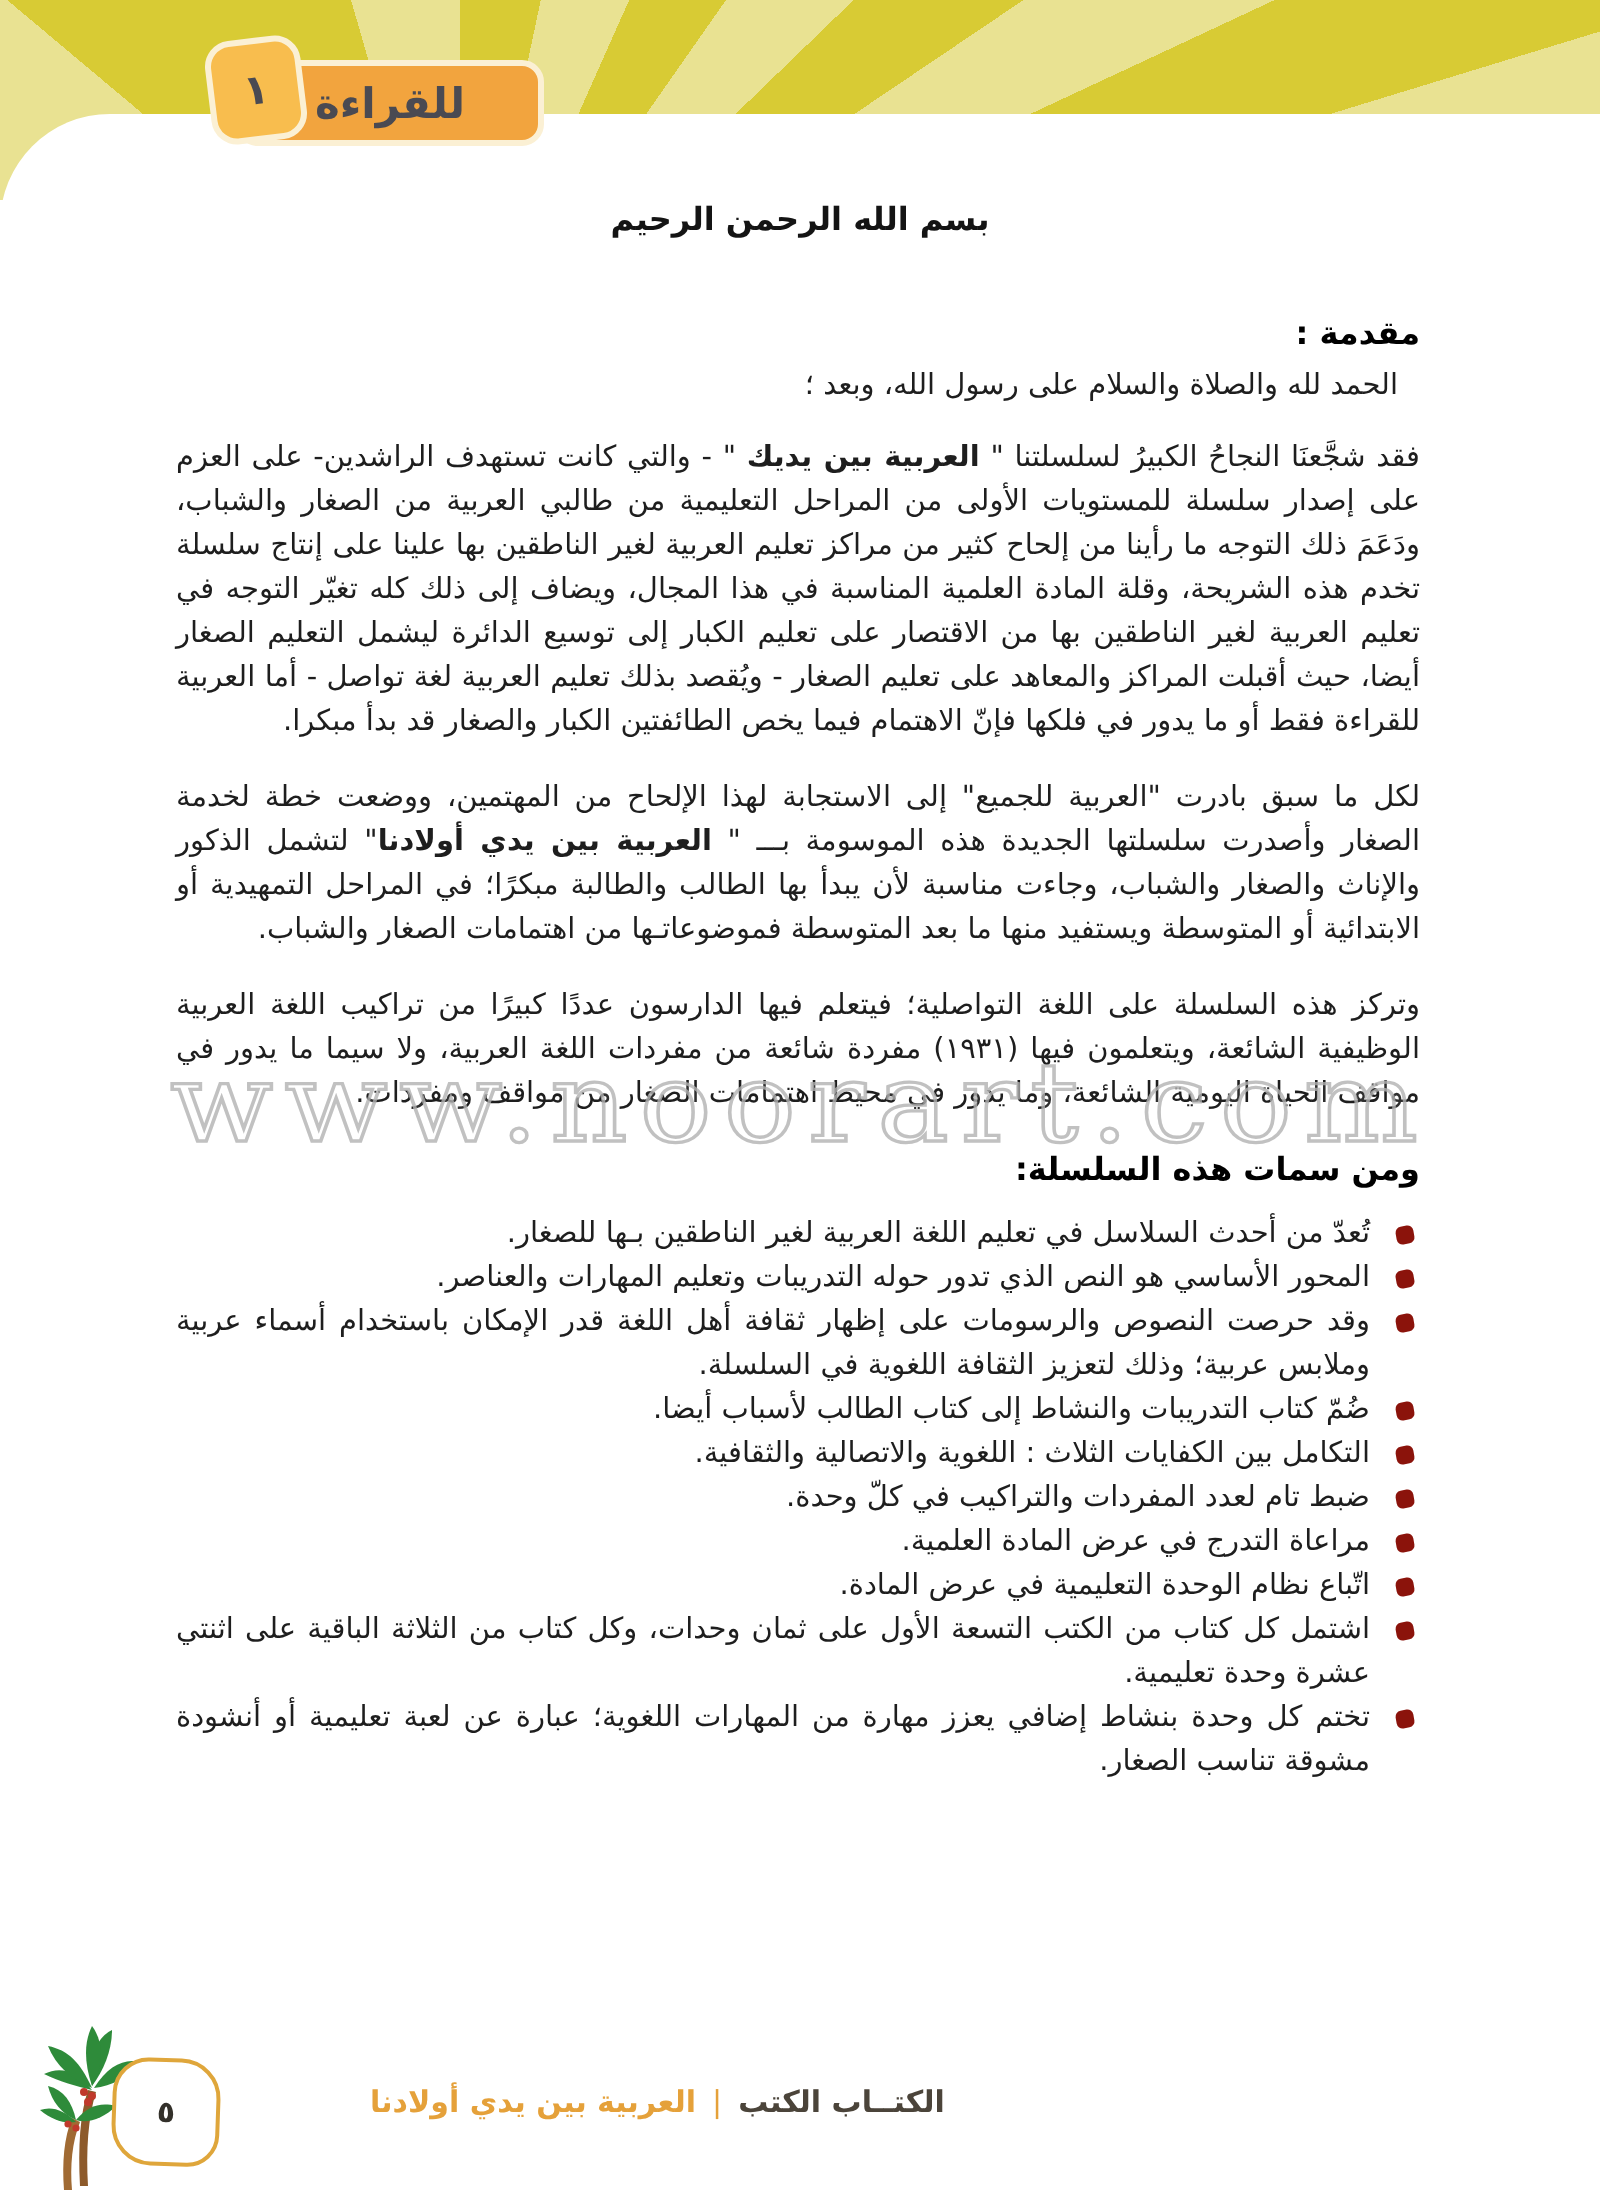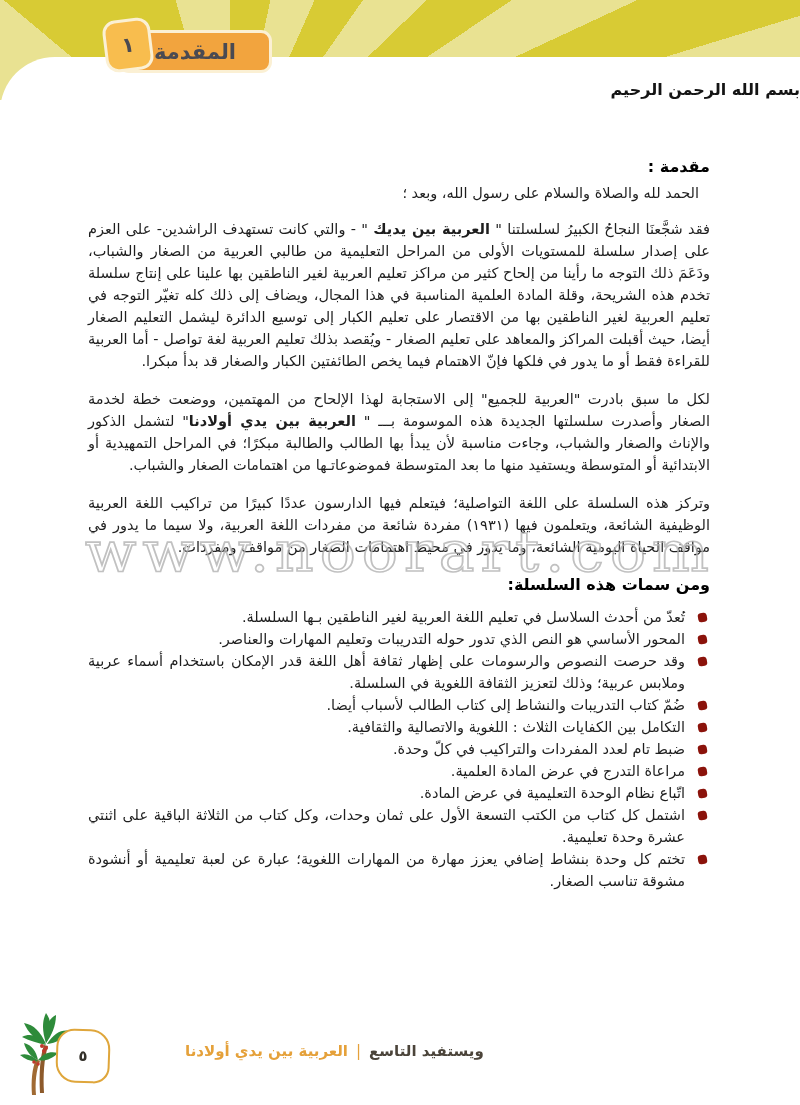--- a/index.html
+++ b/index.html
@@ -41,22 +41,22 @@
   }
   .badge-num{
     position:absolute;left:104px;top:19px;width:42px;height:46px;
     background:#f8bd4e;border:3px solid #fbf0d4;border-radius:13px;
     transform:rotate(-7deg);
     display:flex;align-items:center;justify-content:center;
     color:#4a4a52;font-weight:bold;font-size:21px;z-index:2;
   }
   
   .basmala{
-    position:absolute;top:80px;left:0;width:100%;z-index:2;
-    font-weight:bold;font-size:16px;color:#141414;
+    position:absolute;top:100px;left:0;width:100%;z-index:2;
+    text-align:center;font-weight:bold;font-size:16px;color:#141414;
     direction:rtl;
   }
   .main-text{
     position:absolute;top:156px;right:90px;width:622px;z-index:2;
     direction:rtl;text-align:justify;
     font-size:14.5px;line-height:22px;color:#1e1e1e;
   }
   .red-heading{
     color:#000000;font-weight:bold;font-size:16px;margin:0 0 4px 0;
   }
@@ -112,37 +112,37 @@
 <div class="page">
 
   <div class="header-rays"></div>
   <div class="sheet"></div>
 
   <div class="chapter-badge">
     <div class="badge-num">
       <span>١</span>
     </div>
     <div class="badge-pill">
-      <span>المقدمة</span>
+      <span>للقراءة</span>
     </div>
   </div>
 
   <div class="basmala">بسم الله الرحمن الرحيم</div>
 
   <div class="main-text">
     <div class="red-heading">مقدمة :</div>
     <div class="salutation">الحمد لله والصلاة والسلام على رسول الله، وبعد ؛</div>
     <div id="paragraphs">
         <p class="para"><span>فقد شجَّعنَا النجاحُ الكبيرُ لسلسلتنا " </span><b>العربية بين يديك</b><span> " - والتي كانت تستهدف الراشدين- على العزم على إصدار سلسلة للمستويات الأولى من المراحل التعليمية من طالبي العربية من الصغار والشباب، ودَعَمَ ذلك التوجه ما رأينا من إلحاح كثير من مراكز تعليم العربية لغير الناطقين بها علينا على إنتاج سلسلة تخدم هذه الشريحة، وقلة المادة العلمية المناسبة في هذا المجال، ويضاف إلى ذلك كله تغيّر التوجه في تعليم العربية لغير الناطقين بها من الاقتصار على تعليم الكبار إلى توسيع الدائرة ليشمل التعليم الصغار أيضا، حيث أقبلت المراكز والمعاهد على تعليم الصغار - ويُقصد بذلك تعليم العربية لغة تواصل - أما العربية للقراءة فقط أو ما يدور في فلكها فإنّ الاهتمام فيما يخص الطائفتين الكبار والصغار قد بدأ مبكرا.</span></p>
         <p class="para"><span>لكل ما سبق بادرت "العربية للجميع" إلى الاستجابة لهذا الإلحاح من المهتمين، ووضعت خطة لخدمة الصغار وأصدرت سلسلتها الجديدة هذه الموسومة بـــ " </span><b>العربية بين يدي أولادنا</b><span>" لتشمل الذكور والإناث والصغار والشباب، وجاءت مناسبة لأن يبدأ بها الطالب والطالبة مبكرًا؛ في المراحل التمهيدية أو الابتدائية أو المتوسطة ويستفيد منها ما بعد المتوسطة فموضوعاتـها من اهتمامات الصغار والشباب.</span></p>
         <p class="para"><span>وتركز هذه السلسلة على اللغة التواصلية؛ فيتعلم فيها الدارسون عددًا كبيرًا من تراكيب اللغة العربية الوظيفية الشائعة، ويتعلمون فيها (١٩٣١) مفردة شائعة من مفردات اللغة العربية، ولا سيما ما يدور في مواقف الحياة اليومية الشائعة، وما يدور في محيط اهتمامات الصغار من مواقف ومفردات.</span></p>
       </div>
     <div class="red-heading features-heading">ومن سمات هذه السلسلة:</div>
     <ul class="features" id="features-list">
-        <li><span class="bullet-mark"></span><span>تُعدّ من أحدث السلاسل في تعليم اللغة العربية لغير الناطقين بـها السلسلة.</span></li>
+        <li><span class="bullet-mark"></span><span>تُعدّ من أحدث السلاسل في تعليم اللغة العربية لغير الناطقين بـها للصغار.</span></li>
         <li><span class="bullet-mark"></span><span>المحور الأساسي هو النص الذي تدور حوله التدريبات وتعليم المهارات والعناصر.</span></li>
         <li><span class="bullet-mark"></span><span>وقد حرصت النصوص والرسومات على إظهار ثقافة أهل اللغة قدر الإمكان باستخدام أسماء عربية وملابس عربية؛ وذلك لتعزيز الثقافة اللغوية في السلسلة.</span></li>
         <li><span class="bullet-mark"></span><span>ضُمّ كتاب التدريبات والنشاط إلى كتاب الطالب لأسباب أيضا.</span></li>
         <li><span class="bullet-mark"></span><span>التكامل بين الكفايات الثلاث : اللغوية والاتصالية والثقافية.</span></li>
         <li><span class="bullet-mark"></span><span>ضبط تام لعدد المفردات والتراكيب في كلّ وحدة.</span></li>
         <li><span class="bullet-mark"></span><span>مراعاة التدرج في عرض المادة العلمية.</span></li>
         <li><span class="bullet-mark"></span><span>اتّباع نظام الوحدة التعليمية في عرض المادة.</span></li>
         <li><span class="bullet-mark"></span><span>اشتمل كل كتاب من الكتب التسعة الأول على ثمان وحدات، وكل كتاب من الثلاثة الباقية على اثنتي عشرة وحدة تعليمية.</span></li>
         <li><span class="bullet-mark"></span><span>تختم كل وحدة بنشاط إضافي يعزز مهارة من المهارات اللغوية؛ عبارة عن لعبة تعليمية أو أنشودة مشوقة تناسب الصغار.</span></li>
       </ul>
@@ -171,17 +171,17 @@
         <circle cx="14" cy="49" r="1.8"></circle>
           <circle cx="18" cy="51" r="1.8"></circle>
       </g>
     </svg>
     <div class="page-num-badge">
       <span>٥</span>
     </div>
     <div class="footer-title">
       <span class="footer-series">العربية بين يدي أولادنا</span>
       <span class="footer-sep">|</span>
-      <span class="footer-book">ويستفيد التاسع</span>
+      <span class="footer-book">الكتــاب الكتب</span>
     </div>
   </div>
 
 </div>
 
 </body></html>

